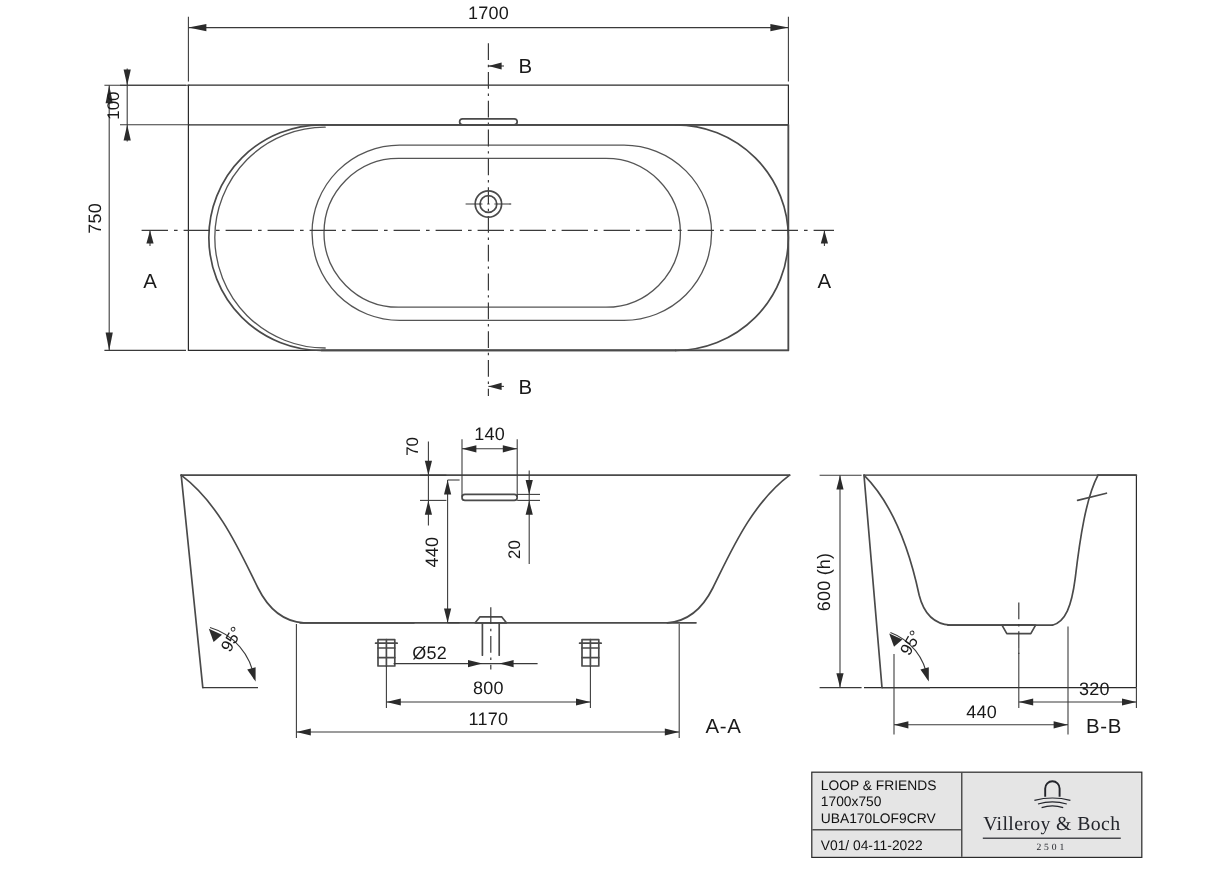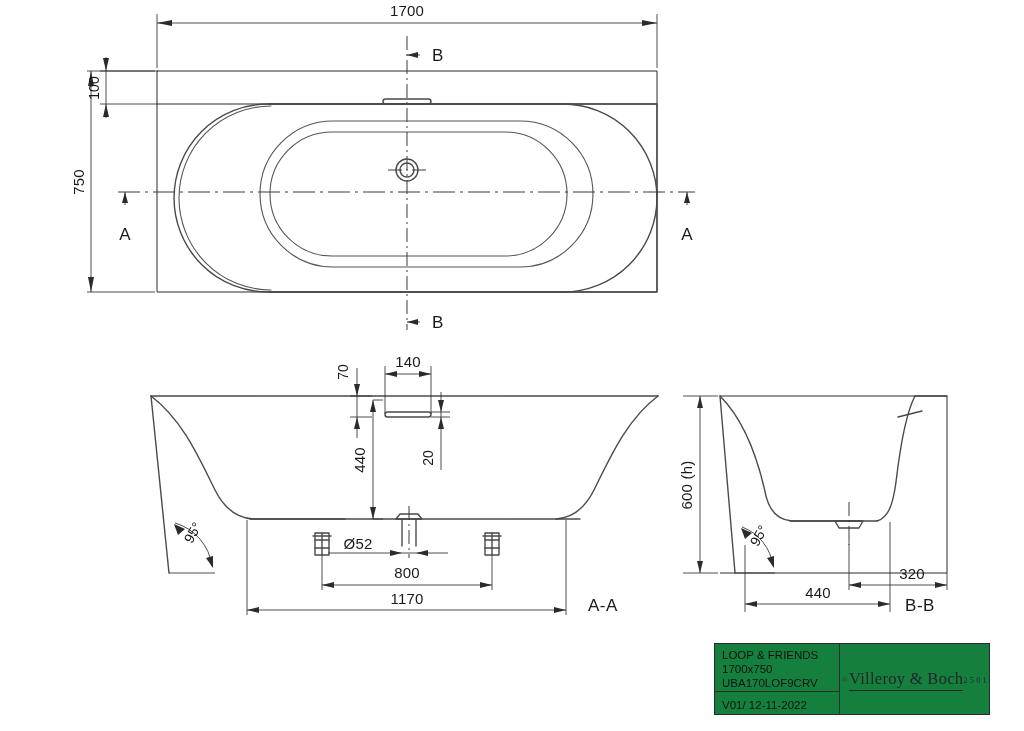--- a/index.html
+++ b/index.html
@@ -87,22 +87,21 @@
   
   #title-block {
     position: absolute;
     left: 676px;
     top: 643px;
     width: 276px;
     height: 72px;
     border: 1.3px solid #2b2b2b;
     box-sizing: border-box;
     display: flex;
-    background: #15803d;
-    margin-left: 38px;
+    background: #e5e5e5;
   }
   #tb-left {
     width: 125px;
     border-right: 1.3px solid #2b2b2b;
     box-sizing: border-box;
     display: flex;
     flex-direction: column;
   }
   #tb-left-top {
     flex: 0 0 48px;
@@ -128,21 +127,21 @@
     flex: 1;
     position: relative;
   }
   #logo-wrap {
     position: absolute;
     left: 0;
     top: 0;
     width: 100%;
     height: 100%;
     display: flex;
-    flex-direction: row;
+    flex-direction: column;
     align-items: center;
     justify-content: center;
   }
   #vb-name {
     font-family: "Liberation Serif", serif;
     font-size: 16.5px;
     color: #23252b;
     letter-spacing: 0.3px;
     white-space: nowrap;
     margin-top: 1px;
@@ -375,21 +374,21 @@
   </svg>
 
   <div id="title-block">
     <div id="tb-left">
       <div id="tb-left-top">
         <div class="tb-line">LOOP &amp; FRIENDS</div>
         <div class="tb-line">1700x750</div>
         <div class="tb-line">UBA170LOF9CRV</div>
       </div>
       <div id="tb-left-bottom">
-        <div class="tb-line">V01/ 12-11-2022</div>
+        <div class="tb-line">V01/ 04-11-2022</div>
       </div>
     </div>
     <div id="tb-right">
       <div id="logo-wrap">
         <svg id="vb-mark" width="46" height="26" viewBox="0 0 46 26">
           <path d="M 17 15 L 17 8 A 6 6 0 0 1 29 8 L 29 15" fill="none" stroke="#23252b" stroke-width="1.6"></path>
           <path d="M 8 18 Q 23 14 38 18" fill="none" stroke="#23252b" stroke-width="1"></path>
           <path d="M 11 21 Q 23 17.5 35 21" fill="none" stroke="#23252b" stroke-width="1"></path>
           <path d="M 14 24 Q 23 21 32 24" fill="none" stroke="#23252b" stroke-width="1"></path>
         </svg>

